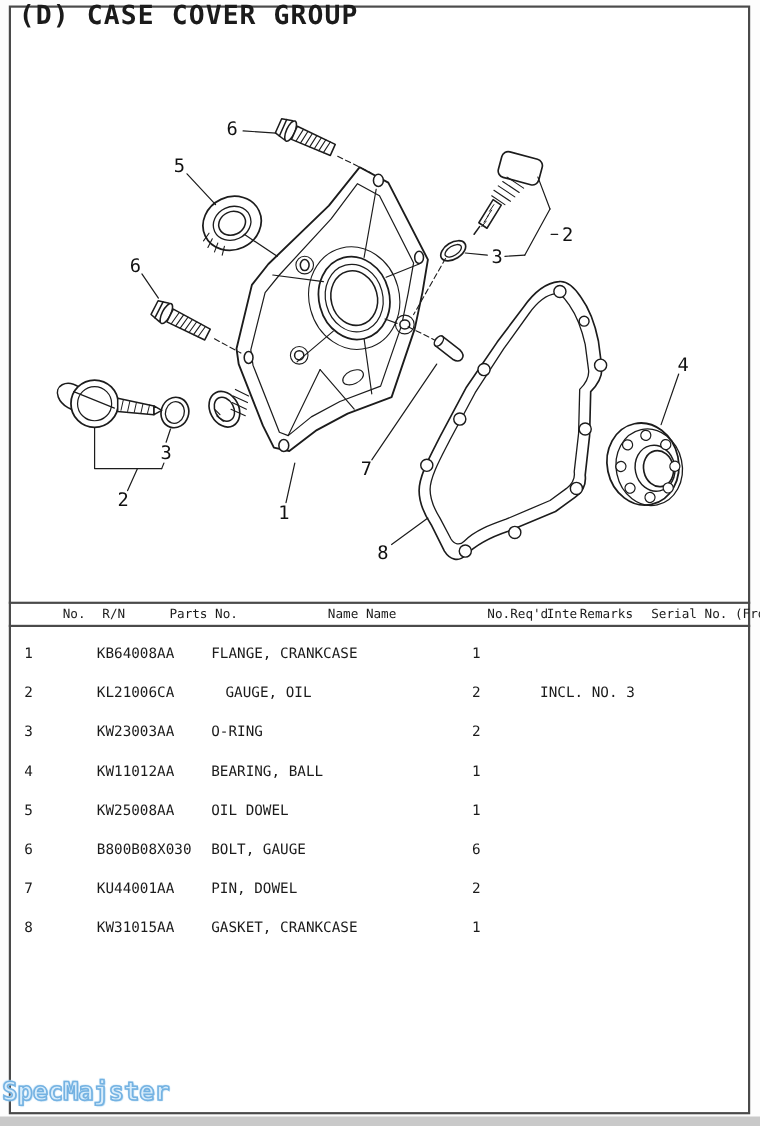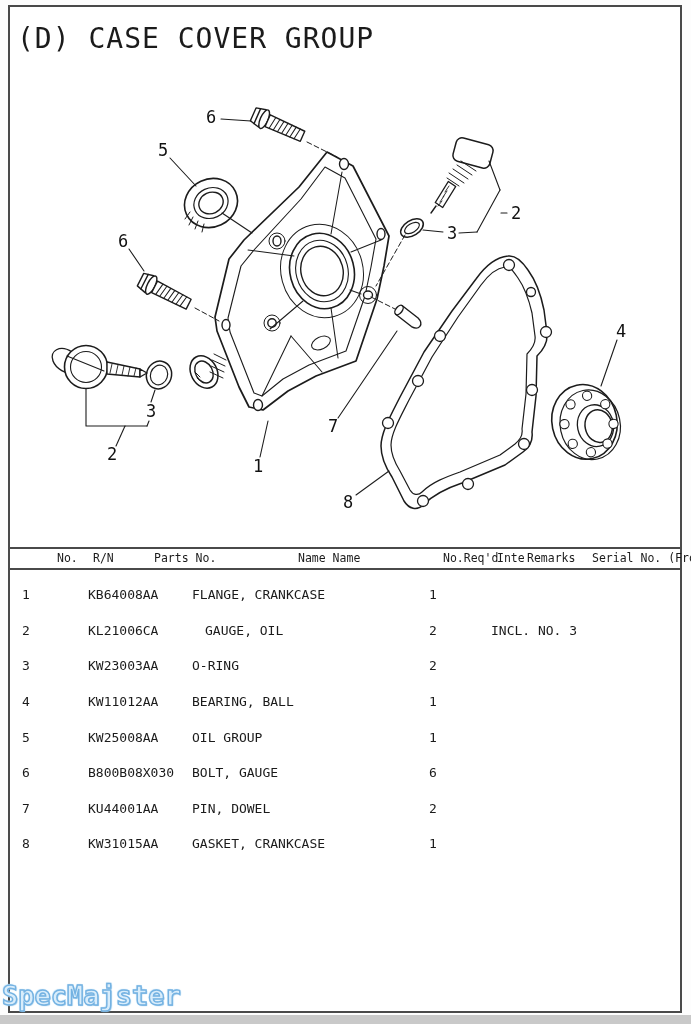--- a/index.html
+++ b/index.html
@@ -7,32 +7,32 @@
     width:691px;height:1024px;position:relative;overflow:hidden;
     background:#fdfdfd;
     font-family:"DejaVu Sans Mono", monospace;
     color:#1b1b1b;
   }
   .page-border{
     position:absolute;left:8px;top:5px;width:674px;height:1008px;
     border:2px solid #4a4a4a;box-sizing:border-box;background:#ffffff;
   }
   .title{
-    position:absolute;left:17px;top:22px;
-    font-size:28px;font-weight:normal;letter-spacing:1px;white-space:pre;
+    position:absolute;left:17px;top:0;
+    font-size:24px;font-weight:bold;letter-spacing:1px;white-space:pre;
   }
   .rule{position:absolute;left:8px;width:674px;height:0;border-top:2px solid #4a4a4a;}
   .rule.r1{top:547px;}
   .rule.r2{top:568px;}
   .th{position:absolute;top:551px;font-size:11.5px;white-space:pre;padding-left:36px;}
   .cell{position:absolute;font-size:13px;white-space:pre;}
   svg{position:absolute;left:0;top:0;}
   .wm{
     position:absolute;left:2px;top:980px;
-    font-size:27px;font-weight:bold;font-style:normal;letter-spacing:0px;
+    font-size:23px;font-weight:bold;font-style:normal;letter-spacing:0px;
     color:#d9edfb;
     -webkit-text-stroke:1.4px #74b2e2;
     text-shadow:0 0 2px #a9d2ef, 1px 1px 1px #8fc4ea, -1px -1px 1px #c9e5f8;
     z-index:6;white-space:pre;
   }
   .scan-edge{position:absolute;left:0;top:1015px;width:691px;height:9px;background:#c9c9c9;}
 </style>
 </head>
 <body>
 
@@ -305,21 +305,21 @@
   <div>
     <span class="cell" style="left:22px;top:694px">4</span>
     <span class="cell" style="left:88px;top:694px">KW11012AA</span>
     <span class="cell" style="left:192px;top:694px">BEARING, BALL</span>
     <span class="cell" style="left:429px;top:694px">1</span>
     <span class="cell" style="left:491px;top:694px"></span>
   </div>
   <div>
     <span class="cell" style="left:22px;top:730px">5</span>
     <span class="cell" style="left:88px;top:730px">KW25008AA</span>
-    <span class="cell" style="left:192px;top:730px">OIL GROUP</span>
+    <span class="cell" style="left:192px;top:730px">OIL DOWEL</span>
     <span class="cell" style="left:429px;top:730px">1</span>
     <span class="cell" style="left:491px;top:730px"></span>
   </div>
   <div>
     <span class="cell" style="left:22px;top:765px">6</span>
     <span class="cell" style="left:88px;top:765px">B800B08X030</span>
     <span class="cell" style="left:192px;top:765px">BOLT, GAUGE</span>
     <span class="cell" style="left:429px;top:765px">6</span>
     <span class="cell" style="left:491px;top:765px"></span>
   </div>

